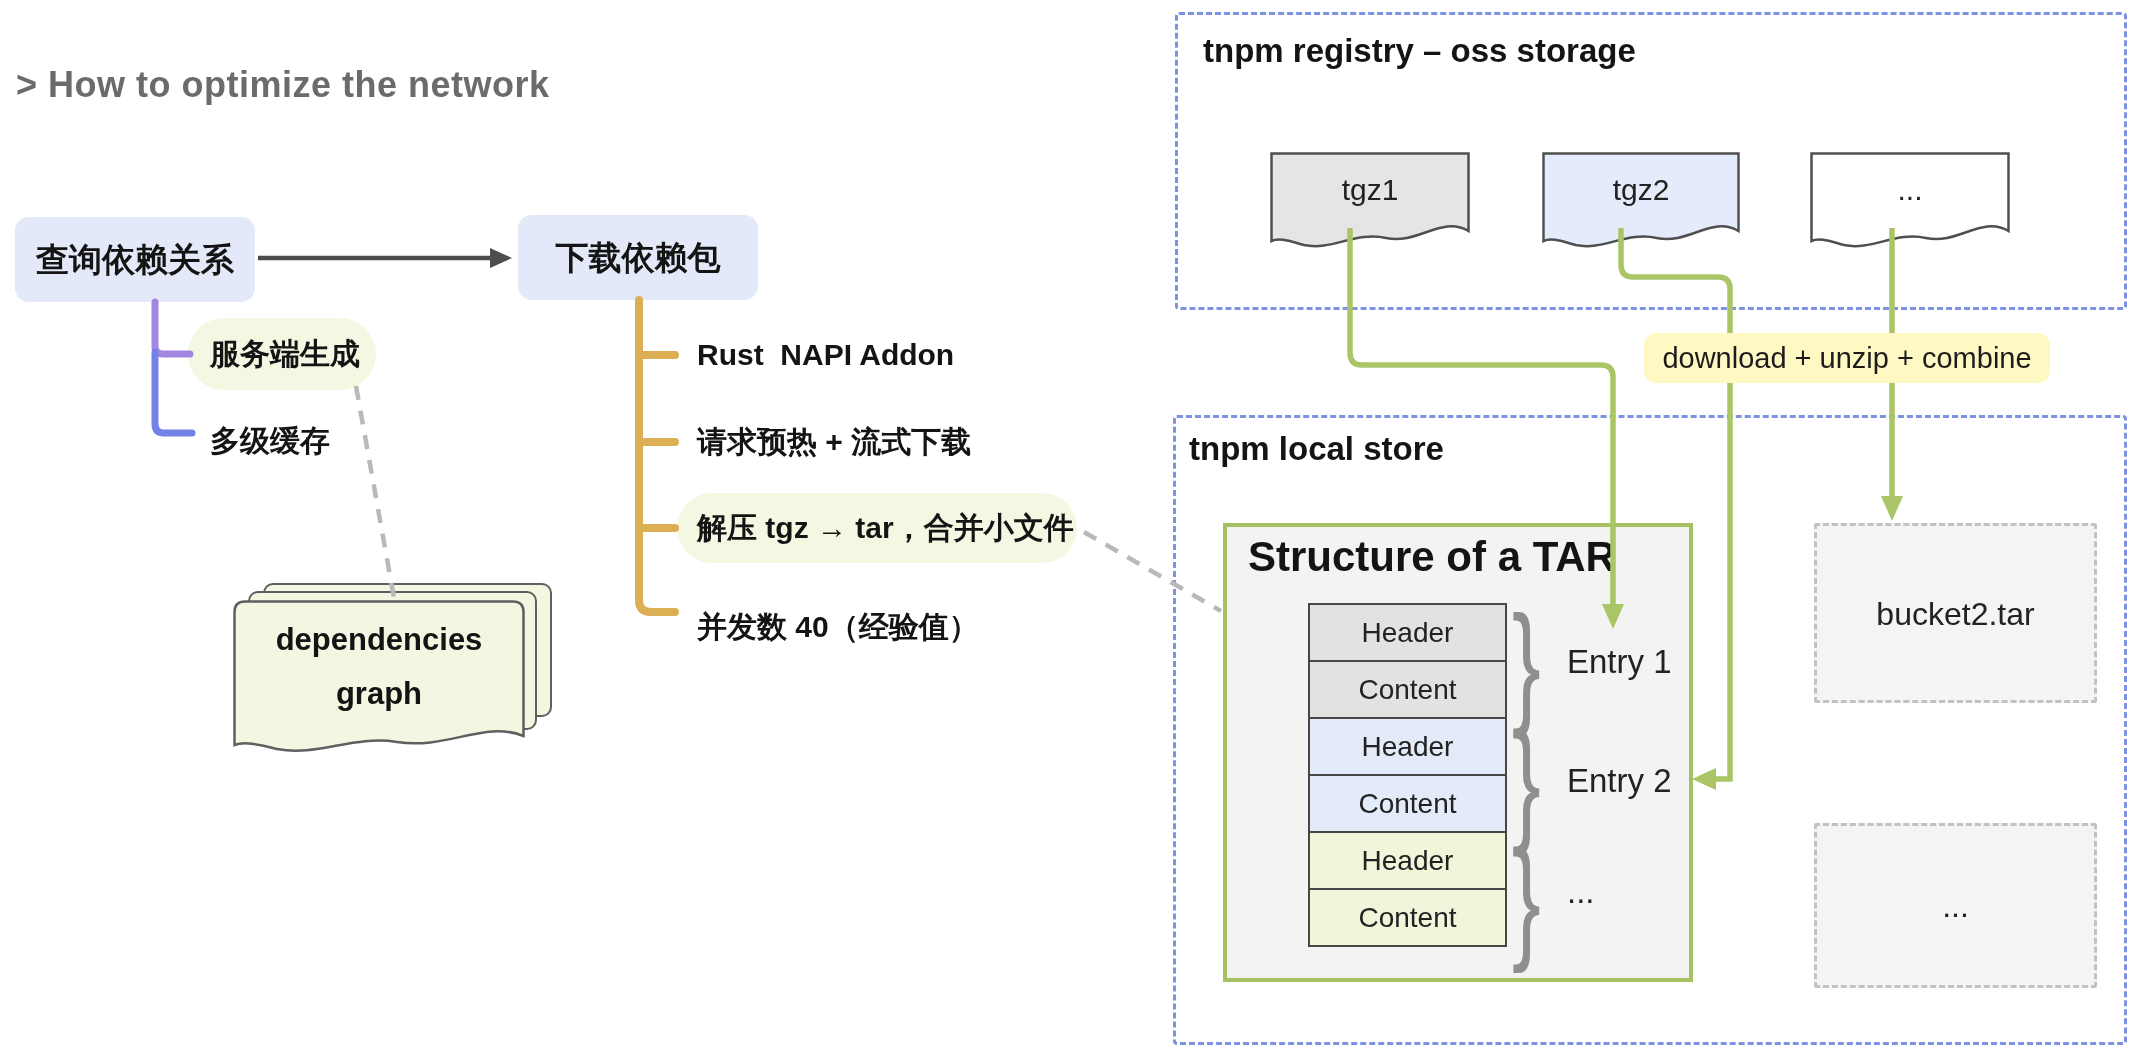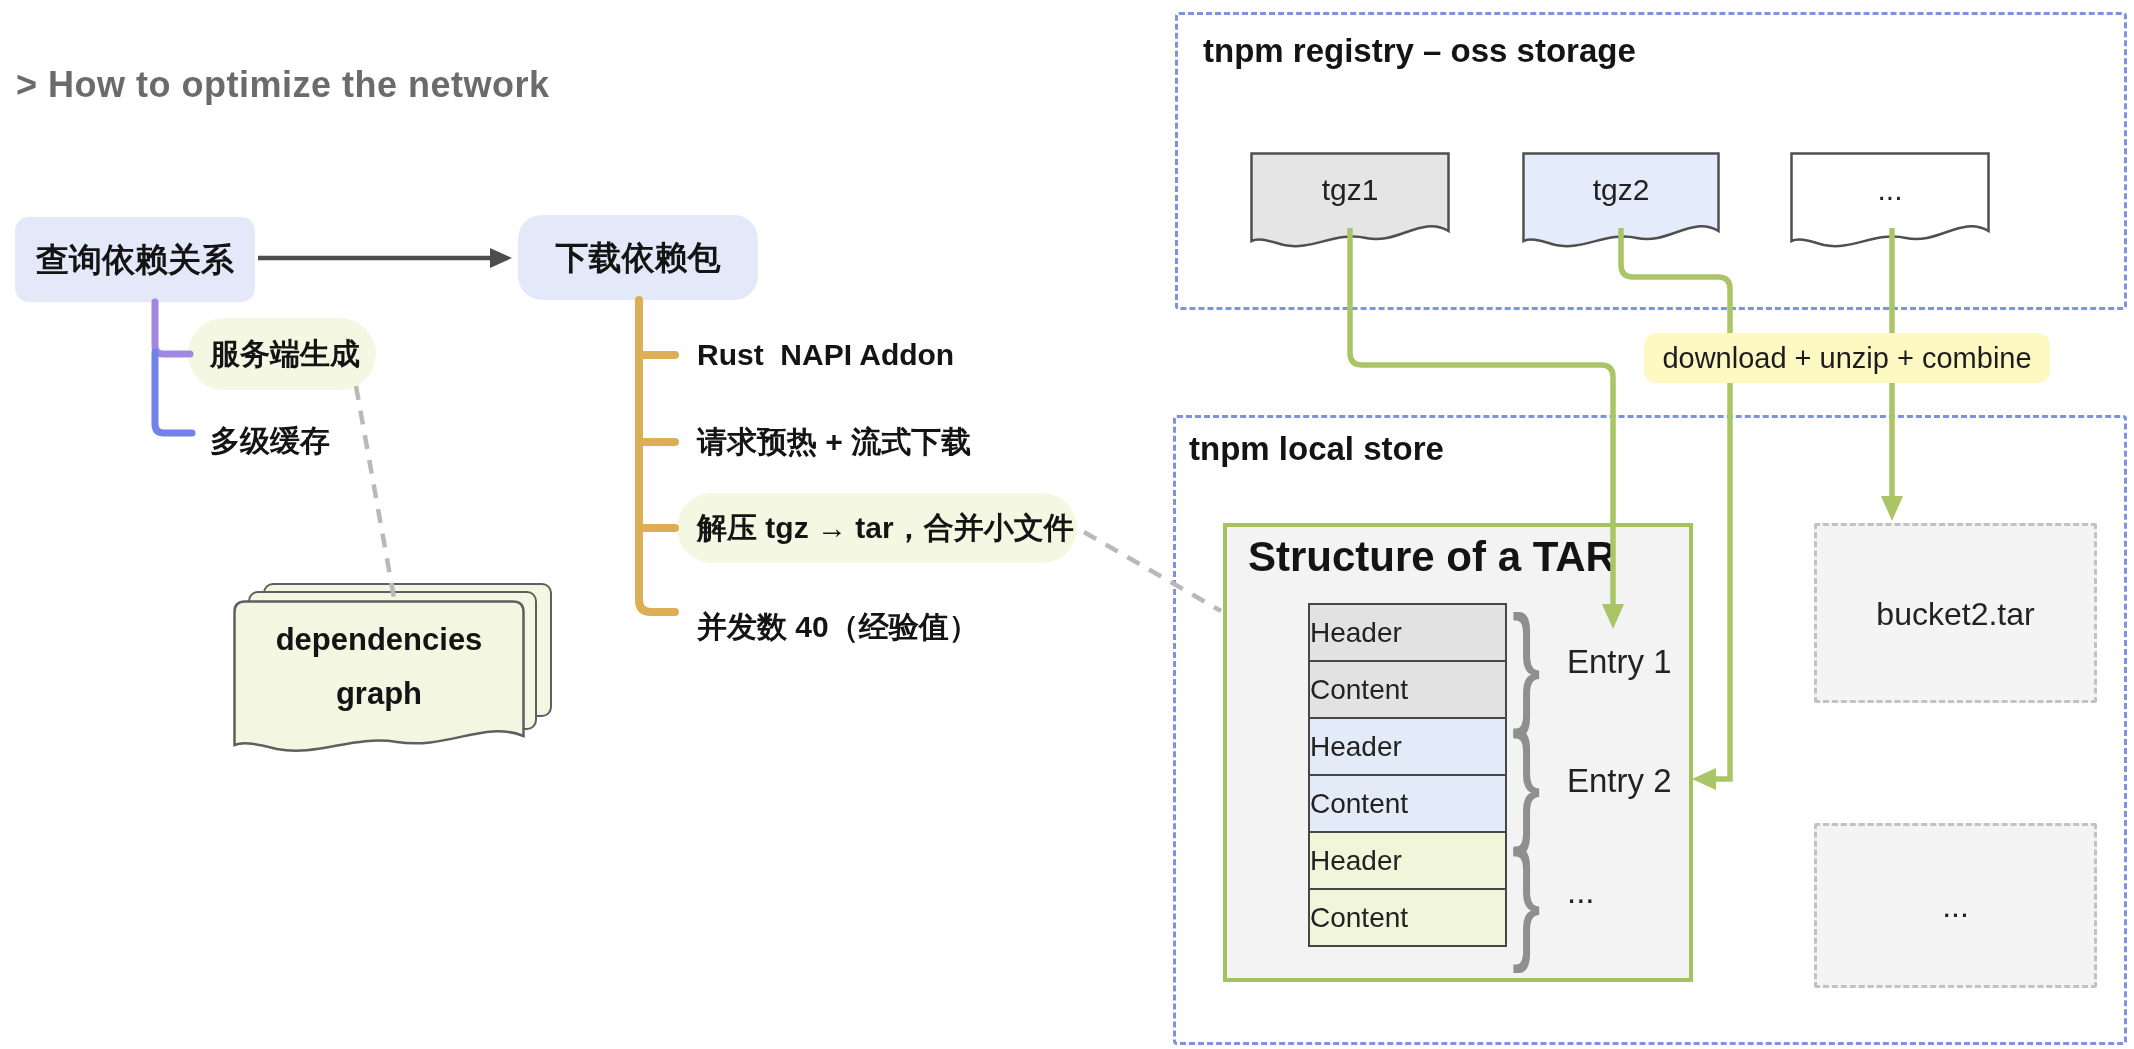--- a/index.html
+++ b/index.html
@@ -7,30 +7,30 @@
          font-family:"Liberation Sans","DejaVu Sans",sans-serif;color:#1a1a1a;}
   .abs{position:absolute;}
   .page-title{left:16px;top:20px;font-size:36px;font-weight:bold;color:#6b6b6b;letter-spacing:.5px;margin-top:44px;}
   .node-box{background:#e3e9f8;border-radius:14px;text-align:center;font-weight:bold;
             font-size:33px;color:#141414;z-index:2;}
   .pill{background:#f4f8e2;border-radius:36px;z-index:2;}
   .mm-label{font-weight:bold;font-size:30px;color:#141414;white-space:pre;z-index:2;}
   .svg-layer{left:0;top:0;z-index:3;pointer-events:none;}
   .section-box{border:3px dashed #7d92e3;border-radius:4px;z-index:0;}
   .section-title{font-weight:bold;font-size:33px;color:#141414;z-index:2;}
-  .doc{z-index:2;}
+  .doc{z-index:2;margin-left:20px;}
   .doc svg{position:absolute;left:0;top:0;}
   .doc .doc-label{position:absolute;left:0;top:0;width:100%;height:76px;line-height:76px;
                   text-align:center;font-size:30px;color:#222;}
   .transfer-pill{background:#fef9c3;border-radius:12px;text-align:center;font-size:29px;
                  color:#1c1c1c;z-index:4;}
   .struct-box{background:#f3f3f3;border:4px solid #a6c162;z-index:1;}
   .tar-table{z-index:2;}
   .tar-row{box-sizing:border-box;width:199px;height:59px;border:2px solid #474747;margin-top:-2px;
-           line-height:56px;font-size:28px;color:#222;}
+           text-align:center;line-height:56px;font-size:28px;color:#222;}
   .tar-row.first{margin-top:0;}
   .row-gray{background:#e2e2e2;}
   .row-blue{background:#e3eaf8;}
   .row-green{background:#f1f5da;}
   .brace{z-index:2;color:#8f8f8f;font-size:86px;font-weight:400;line-height:120px;
          transform:scaleY(1.55);transform-origin:center;}
   .entry-label{z-index:2;font-size:33px;color:#222;line-height:40px;}
   .bucket{background:#f4f4f4;border:3px dashed #c2c2c2;border-radius:2px;text-align:center;
           font-size:32px;color:#222;z-index:1;}
   .dep-page{background:#f3f7e2;border:2.5px solid #5f5f5f;border-radius:10px;z-index:2;}
@@ -46,21 +46,21 @@
 
   <div class="abs page-title">&gt; How to optimize the network</div>
 
   <div class="abs section-box" style="left:1175px;top:12px;width:946px;height:292px;"></div>
   <div class="abs section-box" style="left:1173px;top:415px;width:948px;height:624px;"></div>
 
   <div class="abs section-title" style="left:1203px;top:31px;height:40px;line-height:40px;">tnpm registry – oss storage</div>
   <div class="abs node-box" style="left:15px;top:217px;width:240px;height:85px;line-height:85px;">查询依赖关系</div>
 
   <div class="abs section-title" style="left:1189px;top:429px;height:40px;line-height:40px;">tnpm local store</div>
-  <div class="abs node-box" style="left:518px;top:215px;width:240px;height:85px;line-height:85px;border-radius:24px;">下载依赖包</div>
+  <div class="abs node-box" style="left:518px;top:215px;width:240px;height:85px;line-height:85px;">下载依赖包</div>
 
   <div class="abs pill" style="left:188px;top:318px;width:188px;height:72px;"></div>
   <div class="abs mm-label" style="left:210px;top:318px;height:72px;line-height:72px;">服务端生成</div>
   <div class="abs mm-label" style="left:210px;top:421px;height:40px;line-height:40px;">多级缓存</div>
 
   <div class="abs mm-label" style="left:697px;top:335px;height:40px;line-height:40px;">Rust  NAPI Addon</div>
   <div class="abs mm-label" style="left:697px;top:422px;height:40px;line-height:40px;">请求预热 + 流式下载</div>
   <div class="abs pill" style="left:677px;top:493px;width:400px;height:70px;border-radius:35px;"></div>
   <div class="abs mm-label" style="left:697px;top:493px;height:70px;line-height:70px;">解压 tgz → tar，合并小文件</div>
   <div class="abs mm-label" style="left:697px;top:583px;height:40px;line-height:40px;margin-top:24px;">并发数 40（经验值）</div>

